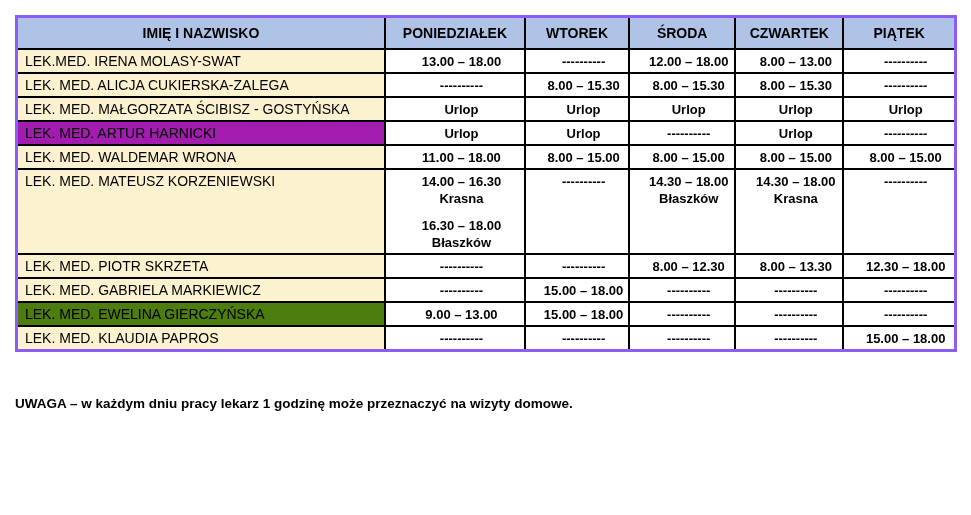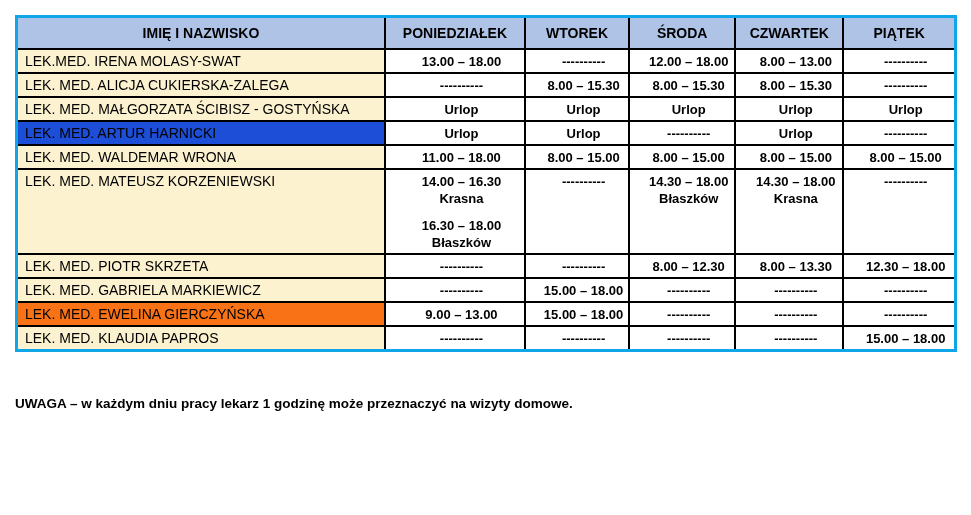--- a/index.html
+++ b/index.html
@@ -21,21 +21,21 @@
     font-weight: bold;
     font-size: 15px;
     letter-spacing: 0.2px;
     white-space: nowrap;
   }
   table.schedule {
     border-collapse: collapse;
     table-layout: fixed;
     width: 942px;
     margin: 15px 0 0 15px;
-    border: 3px solid #0ea5e9;
+    border: 3px solid #8b5cf6;
   }
   table.schedule th, table.schedule td {
     border: 2px solid #000;
     overflow: hidden;
   }
   thead th {
     height: 26px;
     font-size: 14px;
     font-weight: bold;
     text-align: center;
@@ -142,21 +142,21 @@
             <div class="line">Urlop</div>
           </td>
           <td class="day-cell">
             <div class="line">Urlop</div>
           </td>
           <td class="day-cell">
             <div class="line">Urlop</div>
           </td>
         </tr>
         <tr>
-          <td class="name-cell" style="background: #1d4ed8;">LEK. MED. ARTUR HARNICKI</td>
+          <td class="name-cell" style="background: #a21caf;">LEK. MED. ARTUR HARNICKI</td>
           <td class="day-cell">
             <div class="line">Urlop</div>
           </td>
           <td class="day-cell">
             <div class="line">Urlop</div>
           </td>
           <td class="day-cell">
             <div class="line">----------</div>
           </td>
           <td class="day-cell">
@@ -238,21 +238,21 @@
             <div class="line">----------</div>
           </td>
           <td class="day-cell">
             <div class="line">----------</div>
           </td>
           <td class="day-cell">
             <div class="line">----------</div>
           </td>
         </tr>
         <tr>
-          <td class="name-cell" style="background: #f97316;">LEK. MED. EWELINA GIERCZYŃSKA</td>
+          <td class="name-cell" style="background: #4d7c0f;">LEK. MED. EWELINA GIERCZYŃSKA</td>
           <td class="day-cell">
             <div class="line">9.00 – 13.00</div>
           </td>
           <td class="day-cell">
             <div class="line">15.00 – 18.00</div>
           </td>
           <td class="day-cell">
             <div class="line">----------</div>
           </td>
           <td class="day-cell">

